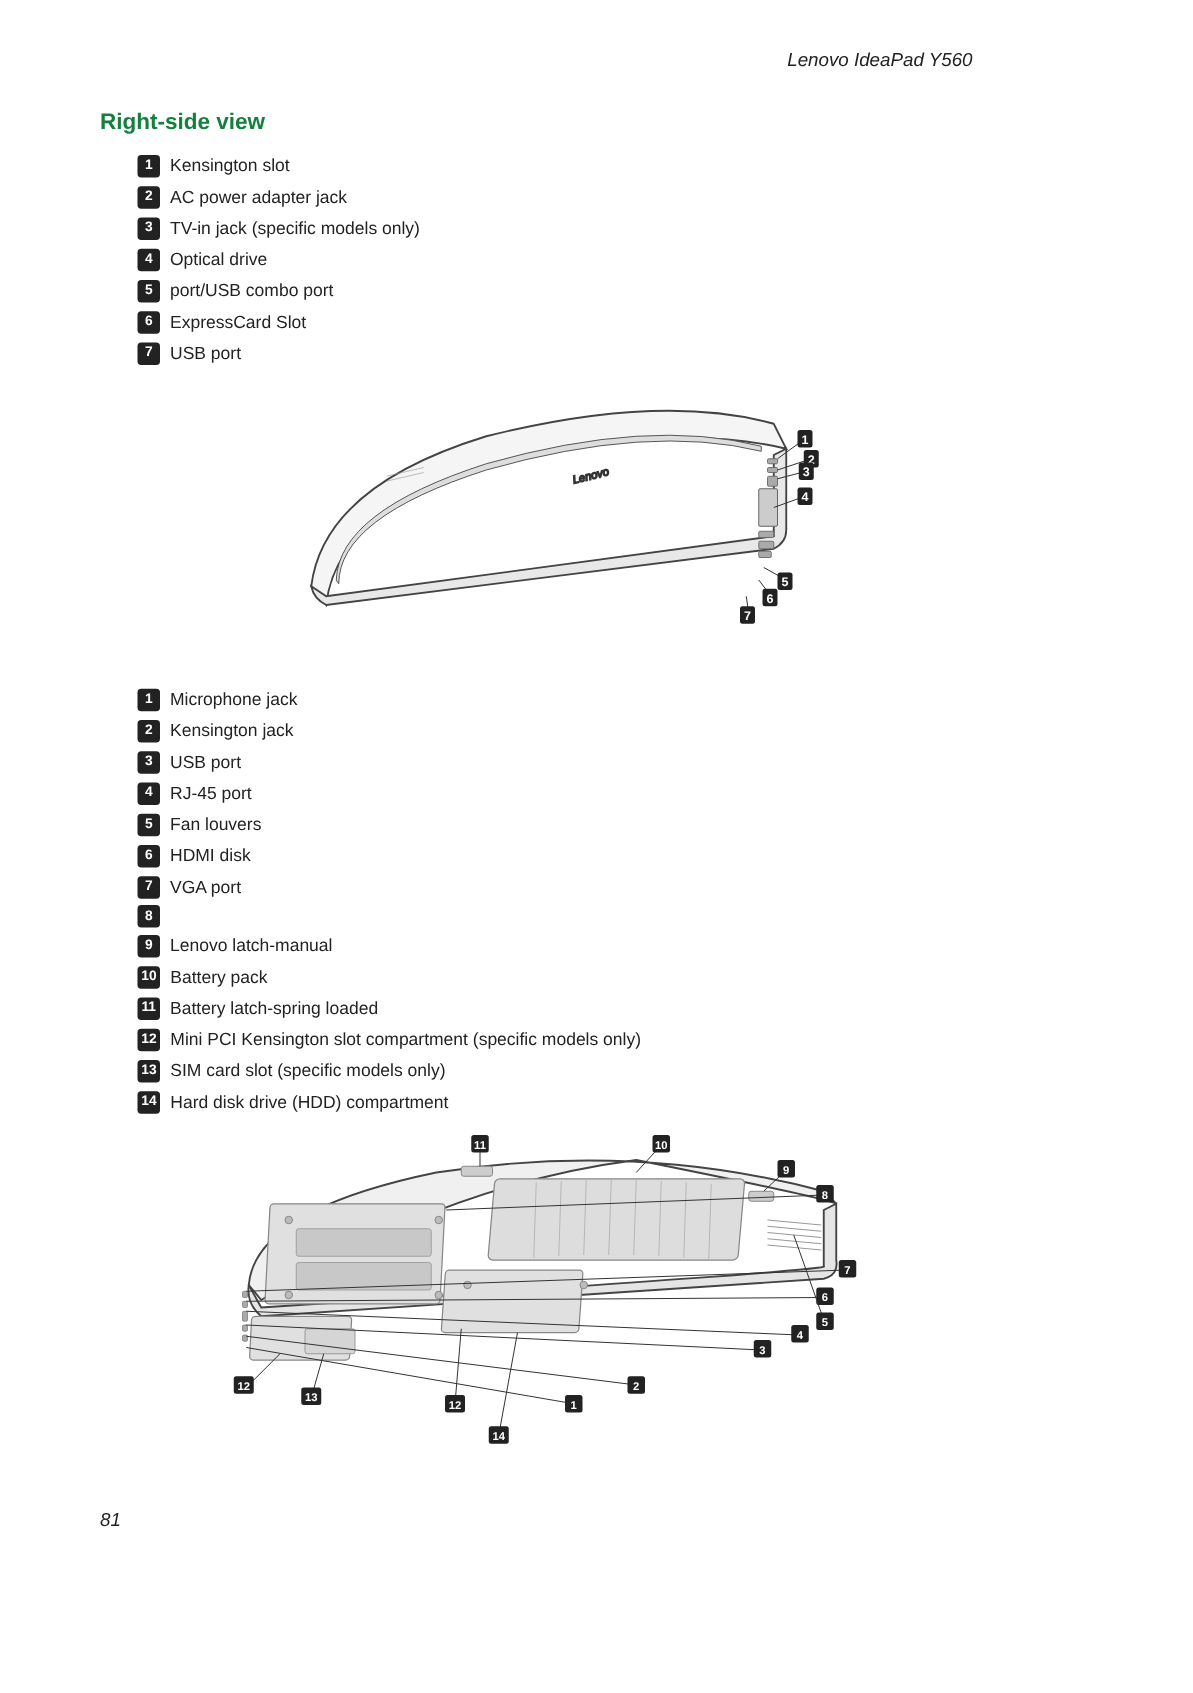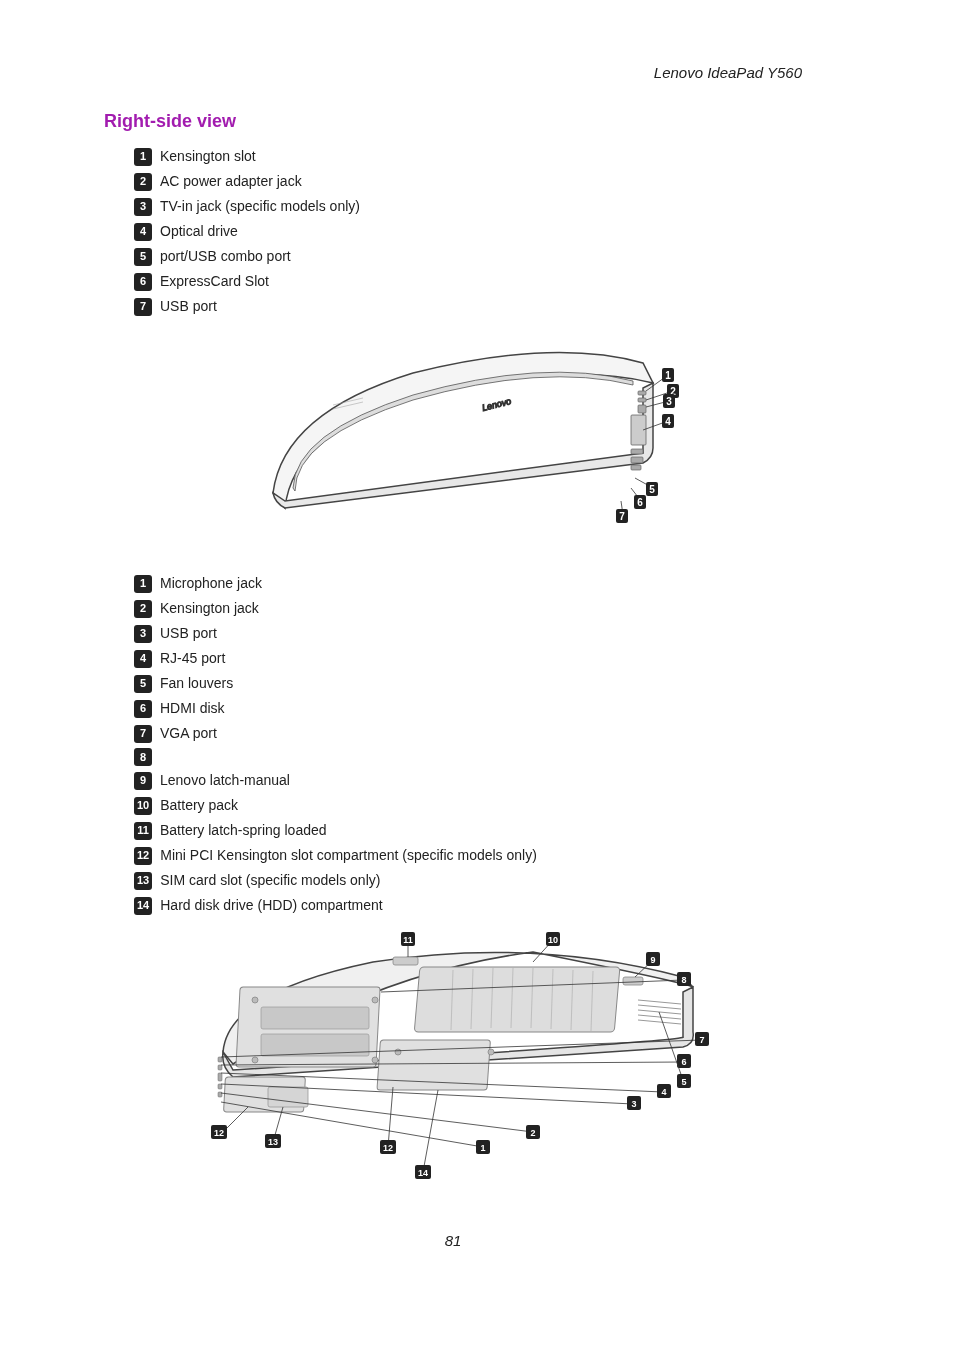--- a/index.html
+++ b/index.html
@@ -8,36 +8,35 @@
       min-height: 1354px;
       background: #fff;
       font-family: Arial, sans-serif;
       font-size: 14px;
       color: #222;
       position: relative;
     }
     .page {
       width: 858px;
       min-height: 1354px;
-      padding: 64px 80px 40px 80px;
+      padding: 40px 80px 40px 80px;
       position: relative;
-      margin-left: 24px;
     }
     .header-title {
       text-align: right;
       font-style: italic;
       font-size: 15px;
       color: #222;
       margin-bottom: 30px;
     }
     .section-title {
       font-size: 18px;
       font-weight: bold;
       margin-bottom: 14px;
-      color: #a21caf;
+      color: #15803d;
     }
     .item-list {
       list-style: none;
       margin-left: 30px;
       margin-bottom: 16px;
     }
     .item-list li {
       display: flex;
       align-items: center;
       margin-bottom: 4px;
@@ -67,21 +66,21 @@
     }
     .diagram-svg {
       width: 480px;
       height: 210px;
     }
     .bottom-diagram-svg {
       width: 520px;
       height: 270px;
     }
     .page-number {
-      text-align: center;
+      text-align: left;
       font-style: italic;
       font-size: 15px;
       color: #222;
       margin-top: 20px;
     }
   </style>
 </head>
 <body>
 
 <div class="page">

